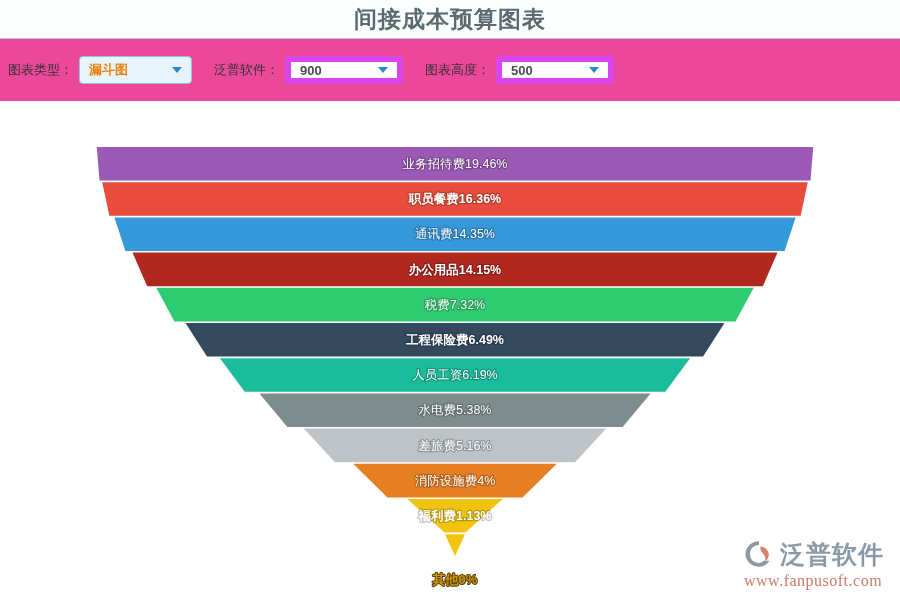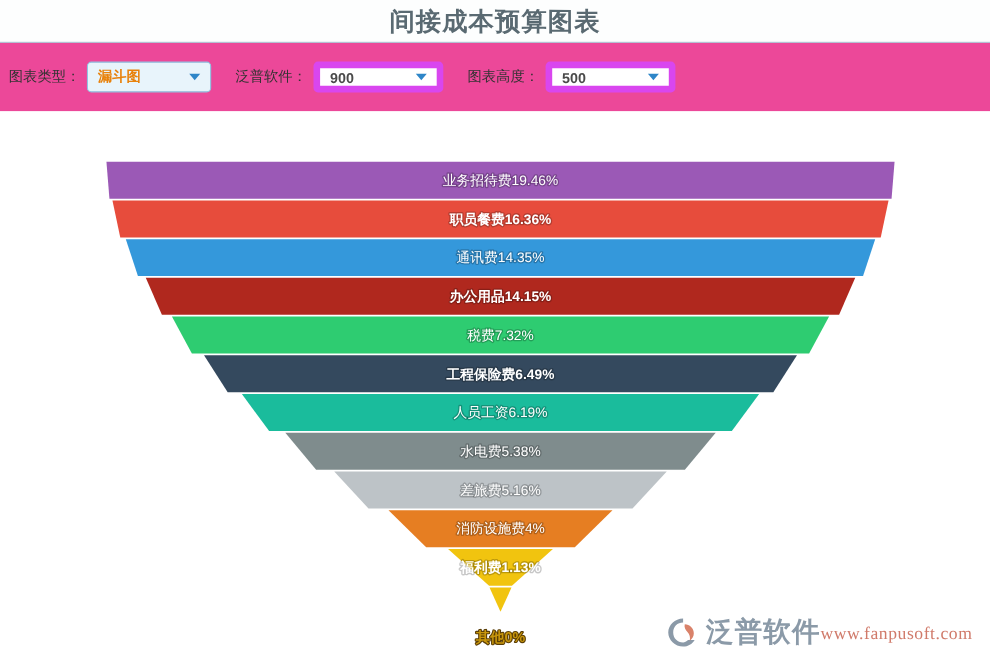--- a/index.html
+++ b/index.html
@@ -125,21 +125,22 @@
     stroke-width: 2px;
     stroke-linejoin: round;
   }
 
   
   .watermark {
     position: absolute;
     right: 16px;
     bottom: 10px;
     display: flex;
-    align-items: center;
+    flex-direction: column;
+    align-items: flex-start;
     pointer-events: none;
   }
   .wm-row {
     display: flex;
     align-items: center;
   }
   .wm-mark {
     width: 30px;
     height: 30px;
     margin-right: 6px;

